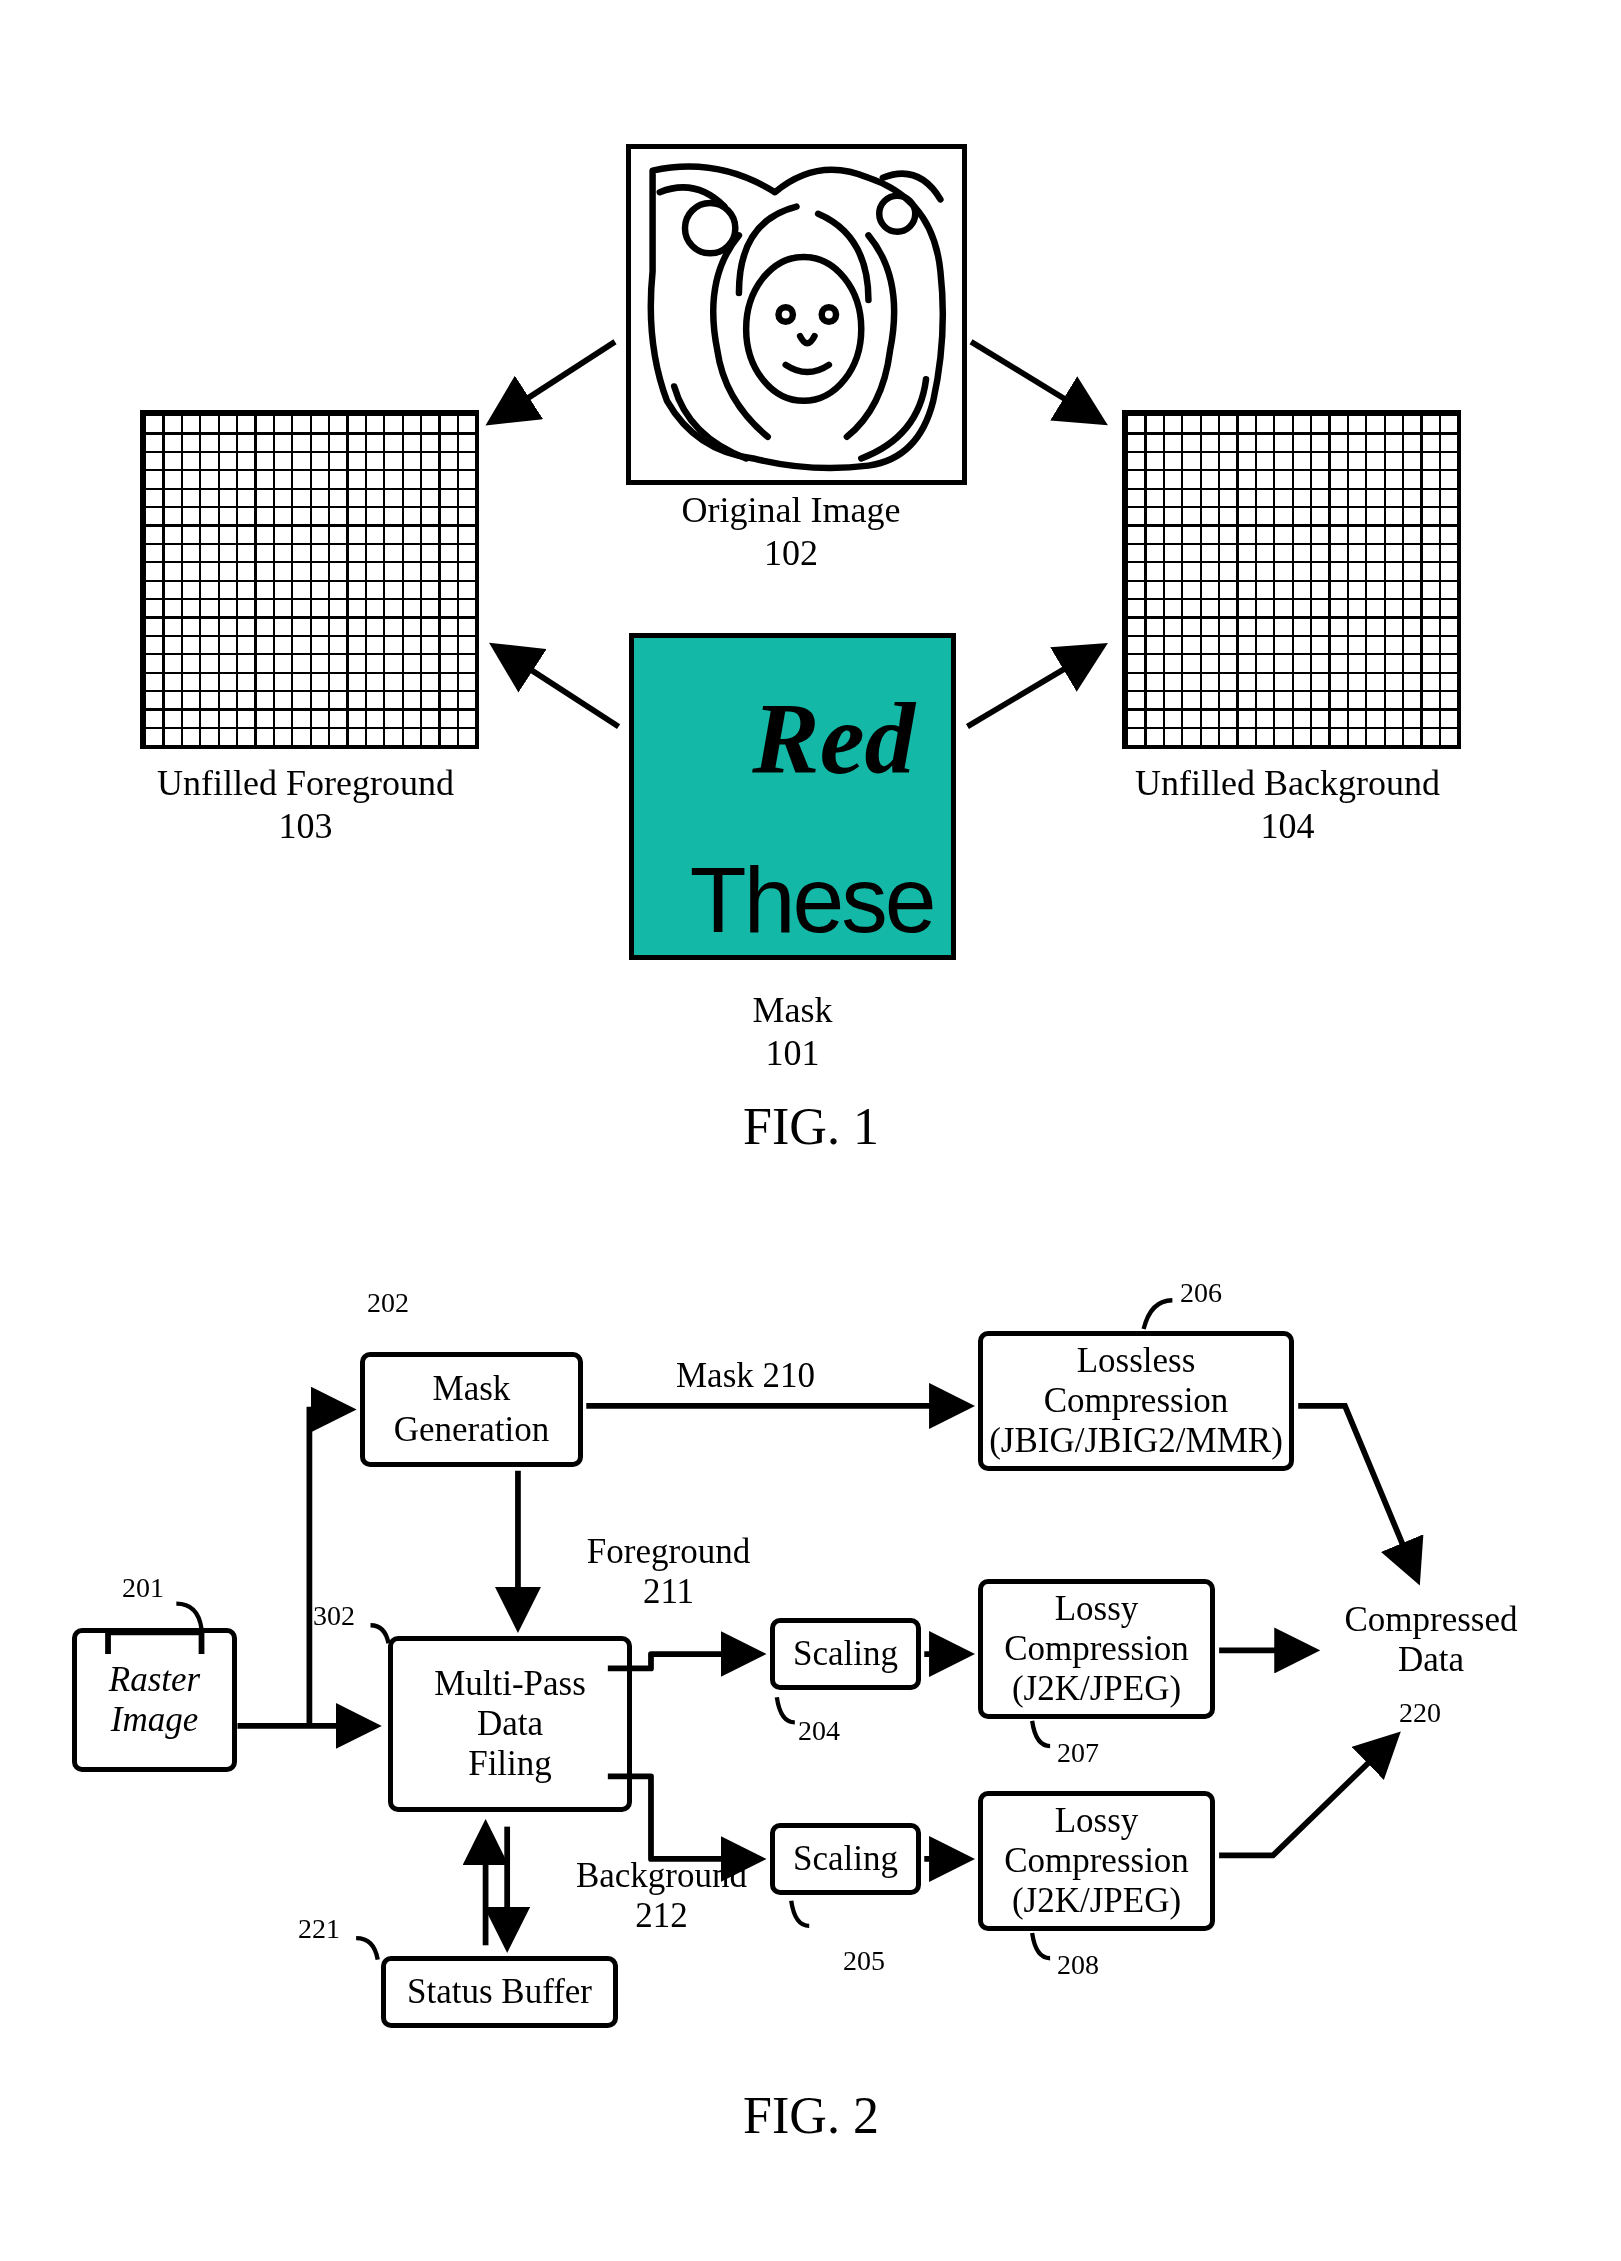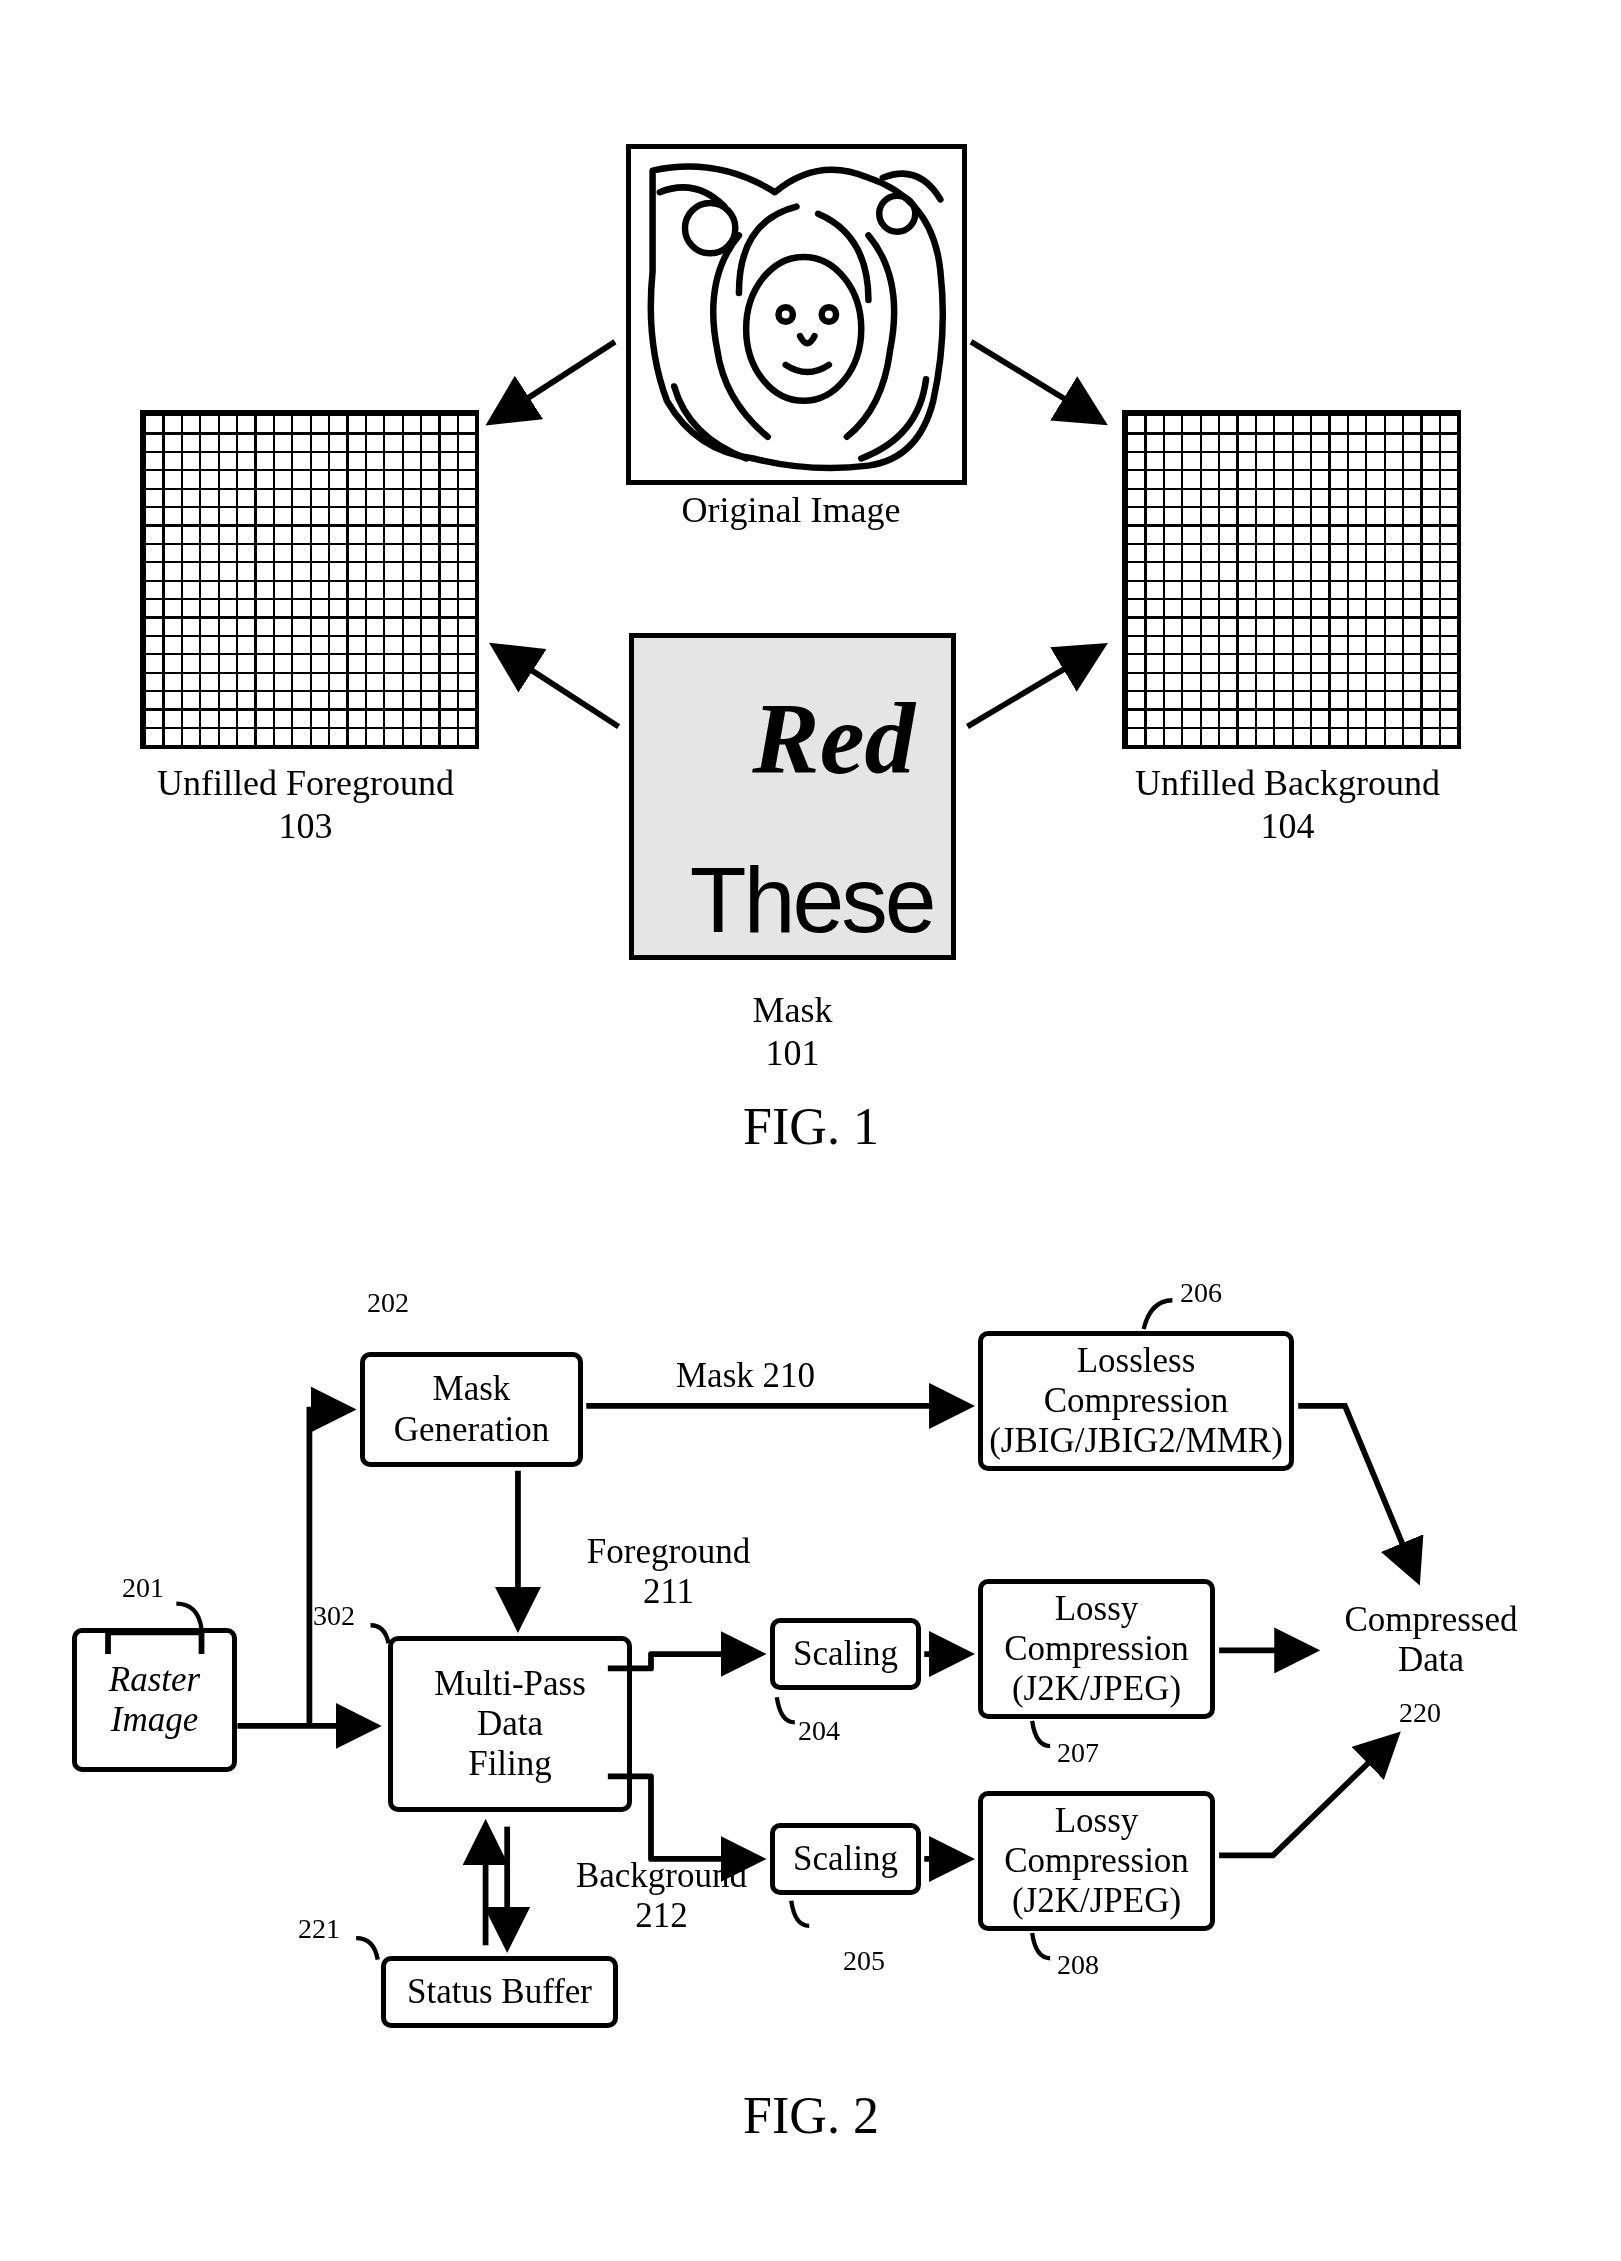--- a/index.html
+++ b/index.html
@@ -32,21 +32,21 @@
     background-image:
       repeating-linear-gradient(to right, #000 0 2.2px, transparent 2.2px 18.4px),
       repeating-linear-gradient(to bottom, #000 0 2.2px, transparent 2.2px 18.4px);
   }
   .img-outline {
     background: #fff;
     border: 5.8px solid #000;
     overflow: hidden;
   }
   .mask-box {
-    background: #e5e5e5;
+    background: #14b8a6;
     border: 5.8px solid #000;
     padding: 21.6px 21.6px;
     box-sizing: border-box;
   }
 
   
   .blk {
     border: 5.8px solid #000;
     background: #fff;
     border-radius: 10px;
@@ -92,20 +92,21 @@
         <circle cx="370" cy="90" r="25"></circle>
         <path d="M60 330 Q80 400 160 430"></path>
         <path d="M410 320 Q400 400 320 430"></path>
         <path d="M40 60 Q90 40 130 80"></path>
         <path d="M350 40 Q400 20 430 70"></path>
       </g>
     </svg>
   </div>
   <div class="abs caption" style="left:611px; top:489px; width:360px;">
     <div>Original Image</div>
+    <div>102</div>
   </div>
 
   <div class="abs mask-box" style="left:629px; top:633px; width:327px; height:327px;">
     <div style="font-style:italic; font-family:'Times New Roman',serif; font-size:101px; font-weight:bold; text-align:right; margin-top:21.6px; margin-right:14.4px;">Red</div>
     <div style="font-family:Arial,Helvetica,sans-serif; font-size:93px; letter-spacing:-2.9px; text-align:right; margin-top:50px; margin-right:-4.3px; overflow:hidden; white-space:nowrap;">These</div>
   </div>
   <div class="abs caption" style="left:629px; top:989px; width:327px;">
     <div>Mask</div>
     <div>101</div>
   </div>

